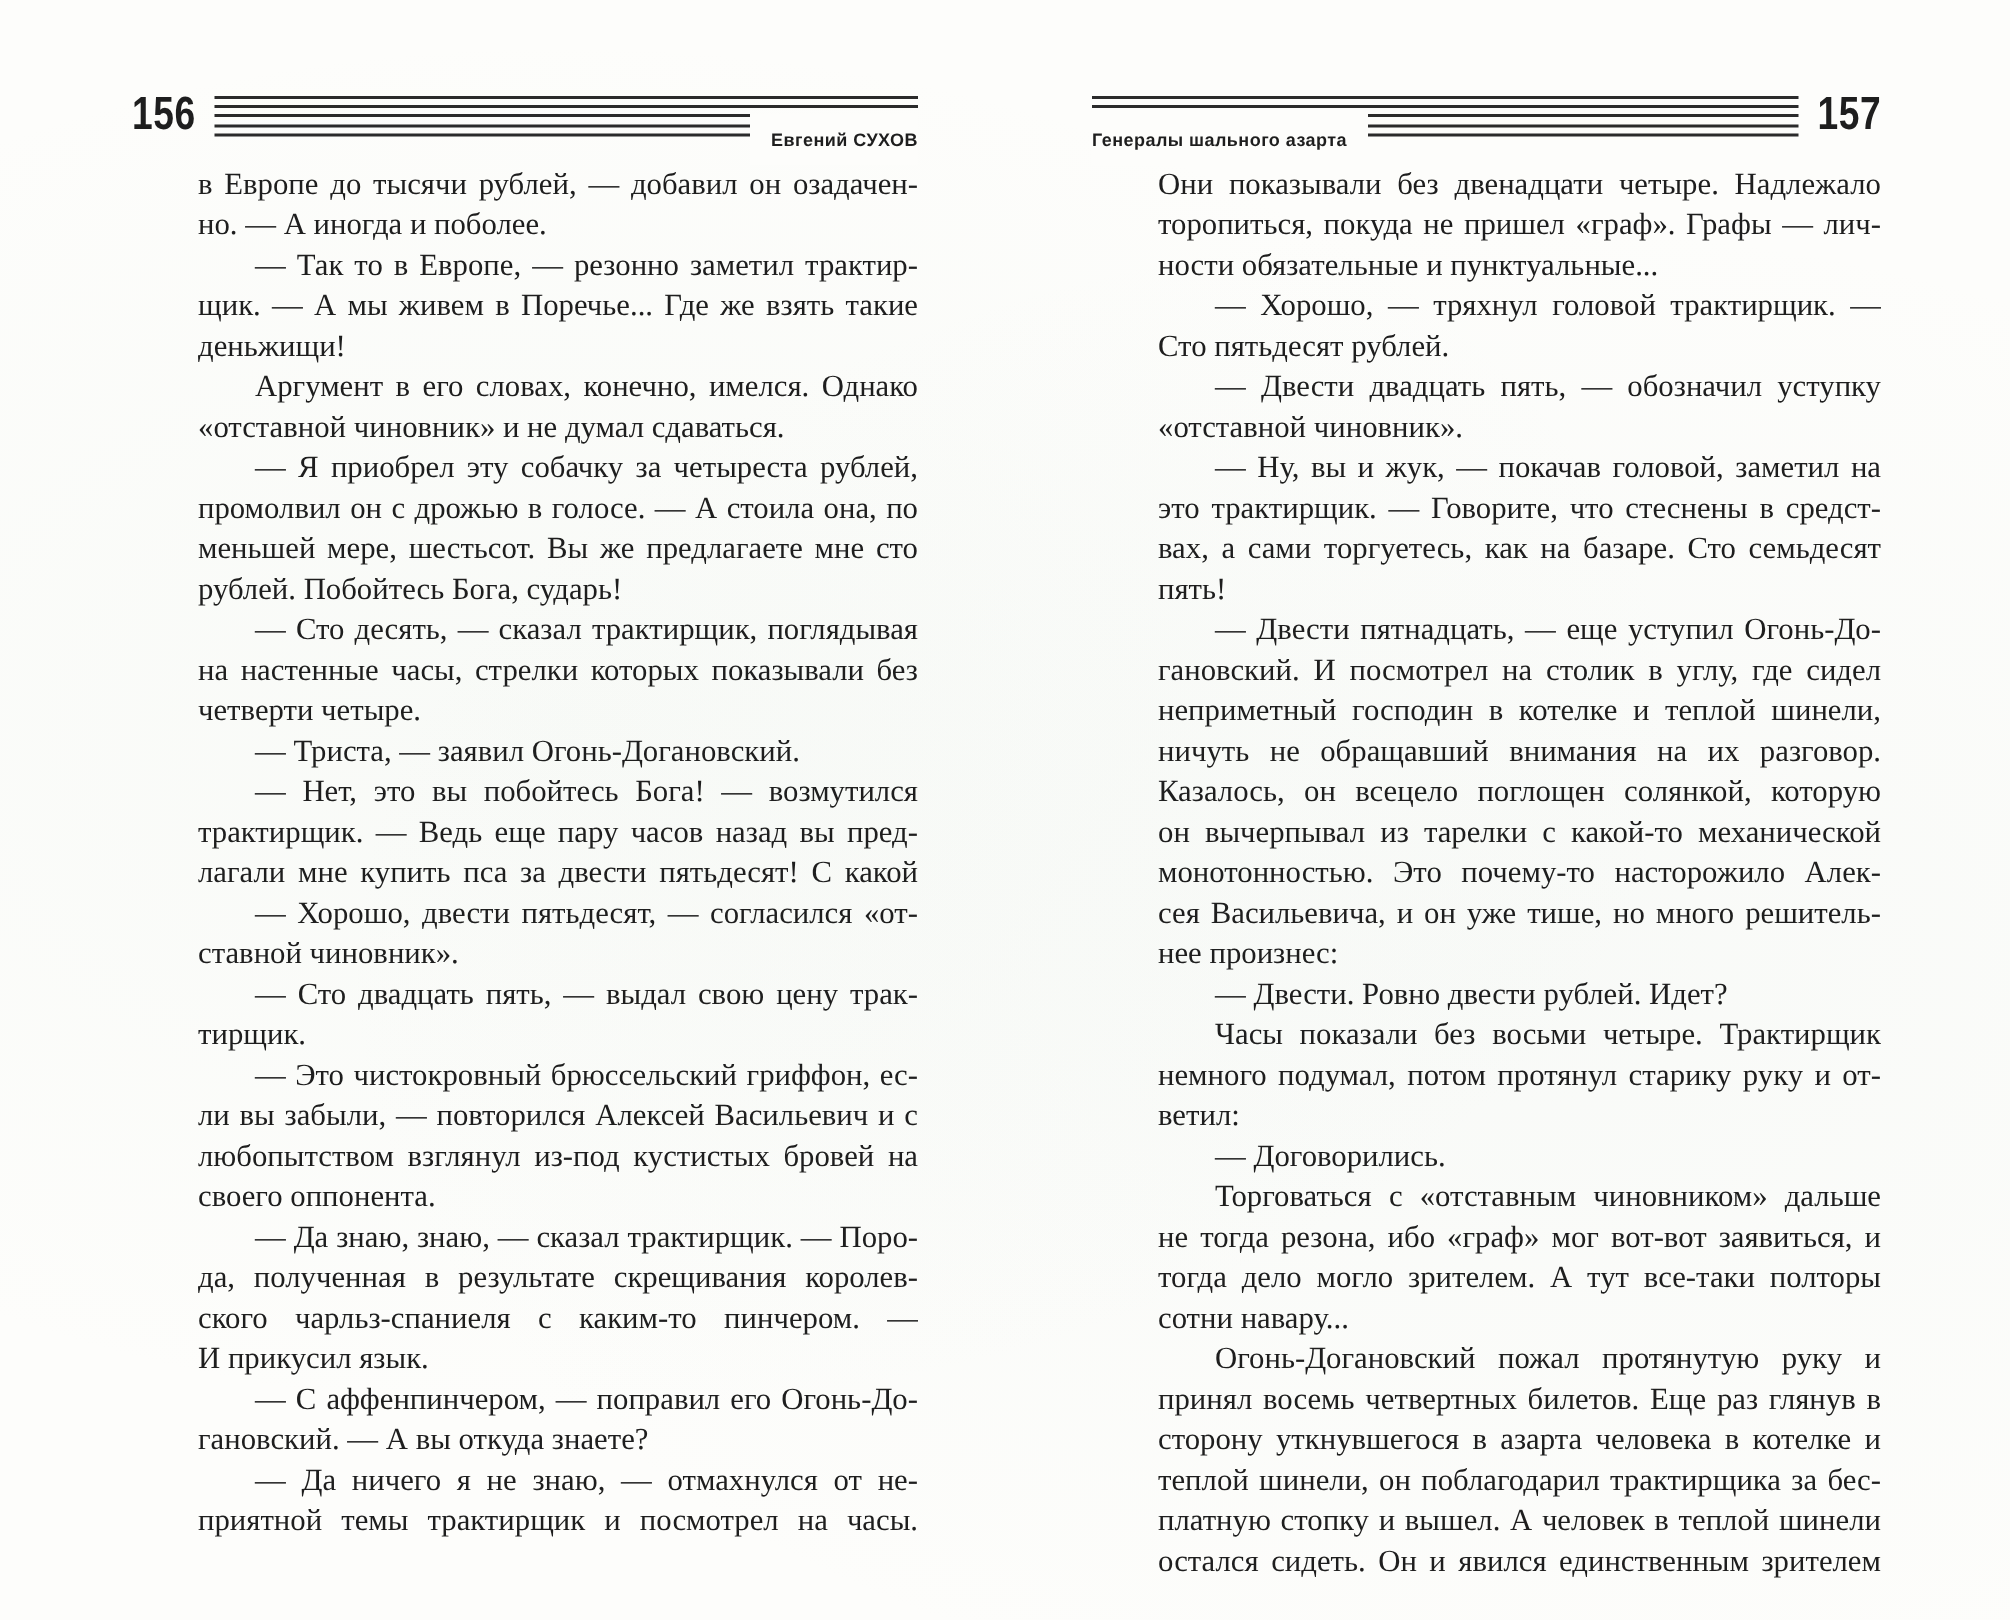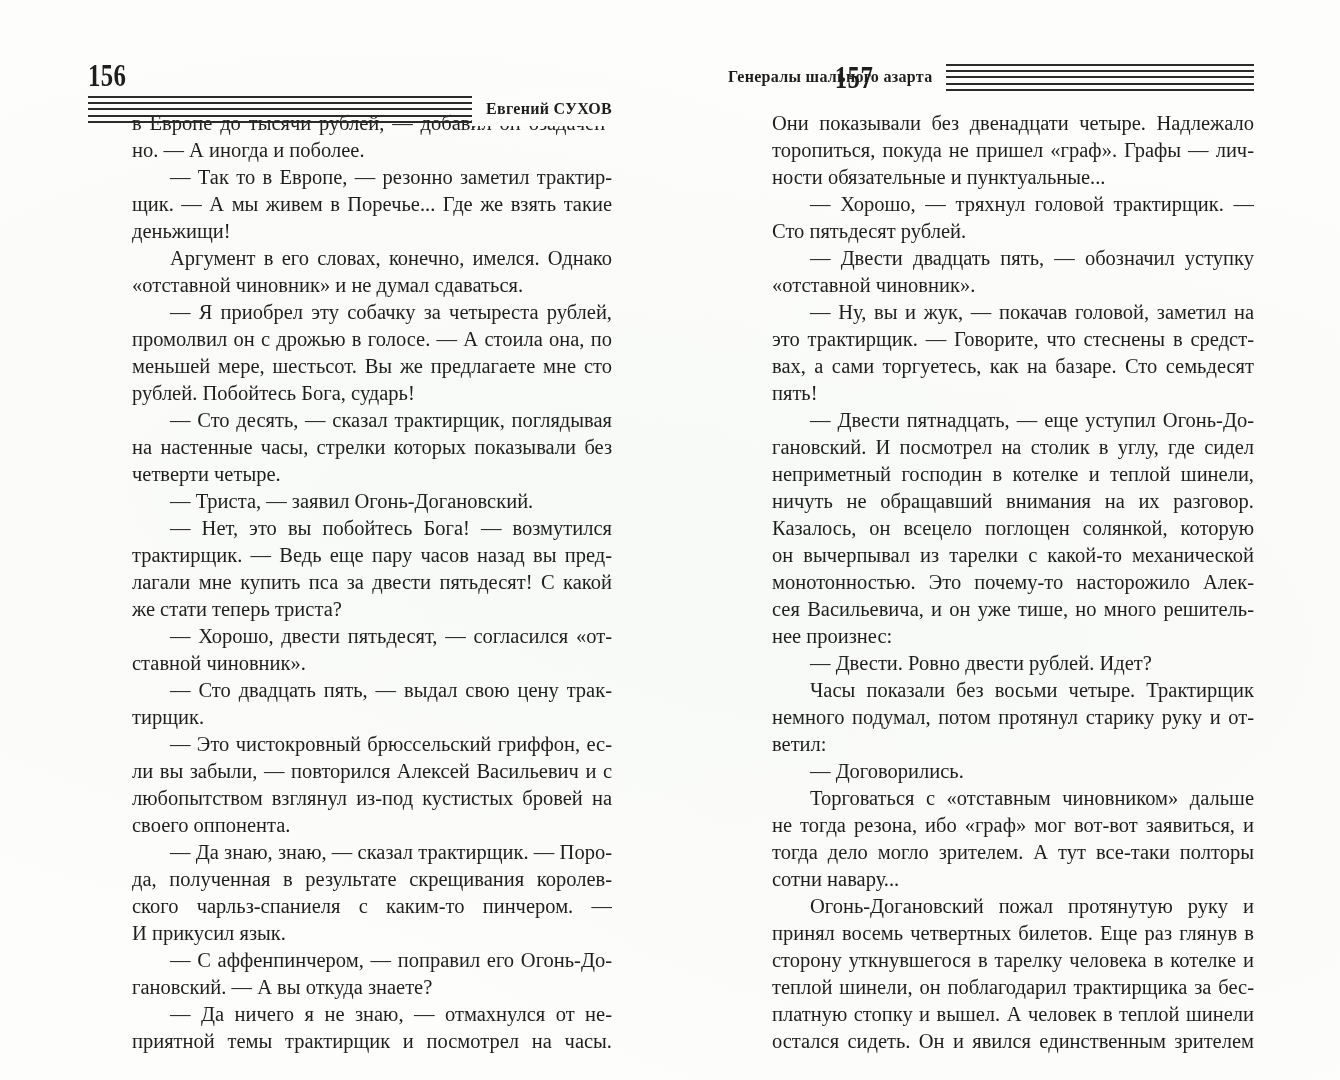--- a/index.html
+++ b/index.html
@@ -17,37 +17,36 @@
     color:var(--text,#1e1e1e);
     overflow:hidden;
   }
   .page{position:absolute;top:60px;}
   .page-left{left:88px;width:524px;}
   .page-right{left:728px;width:526px;}
 
   
   .page-header{
     display:flex;align-items:stretch;height:34px;
-    font-family:Liberation Serif, serif;
+    font-family:Liberation Sans, sans-serif;
     font-weight:bold;
-    flex-direction:column;
   }
   .page-num{
     font-size:31px;line-height:32px;letter-spacing:0.5px;
     display:inline-block;white-space:nowrap;
   }
   .num-left{transform:scaleX(.80);transform-origin:left center;margin-right:2px;}
   .num-right{transform:scaleX(.80);transform-origin:right center;margin-left:2px;}
   .rules{position:relative;flex:1;height:34px;}
   .rule{position:absolute;left:0;right:0;height:2px;background:var(--rule,#2b2b2b);}
   .r1{top:4px;}.r2{top:10px;}.r3{top:16px;height:1.7px;}.r4{top:23px;}.r5{top:29px;}
   .h-name{
-    position:absolute;top:0;height:34px;display:flex;align-items:center;
+    position:absolute;top:16px;height:34px;display:flex;align-items:center;
     background:var(--page-bg,#fdfdfb);
-    font-size:16px;letter-spacing:0.3px;white-space:nowrap;
+    font-size:12px;letter-spacing:0.3px;white-space:nowrap;
   }
   .h-name.at-right{right:0;padding-left:14px;}
   .h-name.at-left{left:0;padding-right:14px;text-align:center;}
 
   
   .page-body{margin-top:16px;margin-left:44px;}
   .para{margin:0;}
   .line{
     font-size:20.5px;line-height:27px;height:27px;
     overflow:hidden;text-align:left;
@@ -97,21 +96,20 @@
           <div class="line just">на настенные часы, стрелки которых показывали без</div>
           <div class="line">четверти четыре.</div>
         </div>
         <div class="para">
           <div class="line indent">— Триста, — заявил Огонь-Догановский.</div>
         </div>
         <div class="para">
           <div class="line just indent">— Нет, это вы побойтесь Бога! — возмутился</div>
           <div class="line just">трактирщик. — Ведь еще пару часов назад вы пред-</div>
           <div class="line just">лагали мне купить пса за двести пятьдесят! С какой</div>
-          <div class="line">же стати теперь триста?</div>
         </div>
         <div class="para">
           <div class="line just indent">— Хорошо, двести пятьдесят, — согласился «от-</div>
           <div class="line">ставной чиновник».</div>
         </div>
         <div class="para">
           <div class="line just indent">— Сто двадцать пять, — выдал свою цену трак-</div>
           <div class="line">тирщик.</div>
         </div>
         <div class="para">
@@ -193,21 +191,21 @@
         </div>
         <div class="para">
           <div class="line just indent">Торговаться с «отставным чиновником» дальше</div>
           <div class="line just">не тогда резона, ибо «граф» мог вот-вот заявиться, и</div>
           <div class="line just">тогда дело могло зрителем. А тут все-таки полторы</div>
           <div class="line">сотни навару...</div>
         </div>
         <div class="para">
           <div class="line just indent">Огонь-Догановский пожал протянутую руку и</div>
           <div class="line just">принял восемь четвертных билетов. Еще раз глянув в</div>
-          <div class="line just">сторону уткнувшегося в тарелку человека в котелке и</div>
+          <div class="line just">сторону уткнувшегося в азарта человека в котелке и</div>
           <div class="line just">теплой шинели, он поблагодарил трактирщика за бес-</div>
           <div class="line just">платную стопку и вышел. А человек в теплой шинели</div>
           <div class="line just">остался сидеть. Он и явился единственным зрителем</div>
         </div>
       </div>
   </div>
 
 </div>
 
 </body></html>

